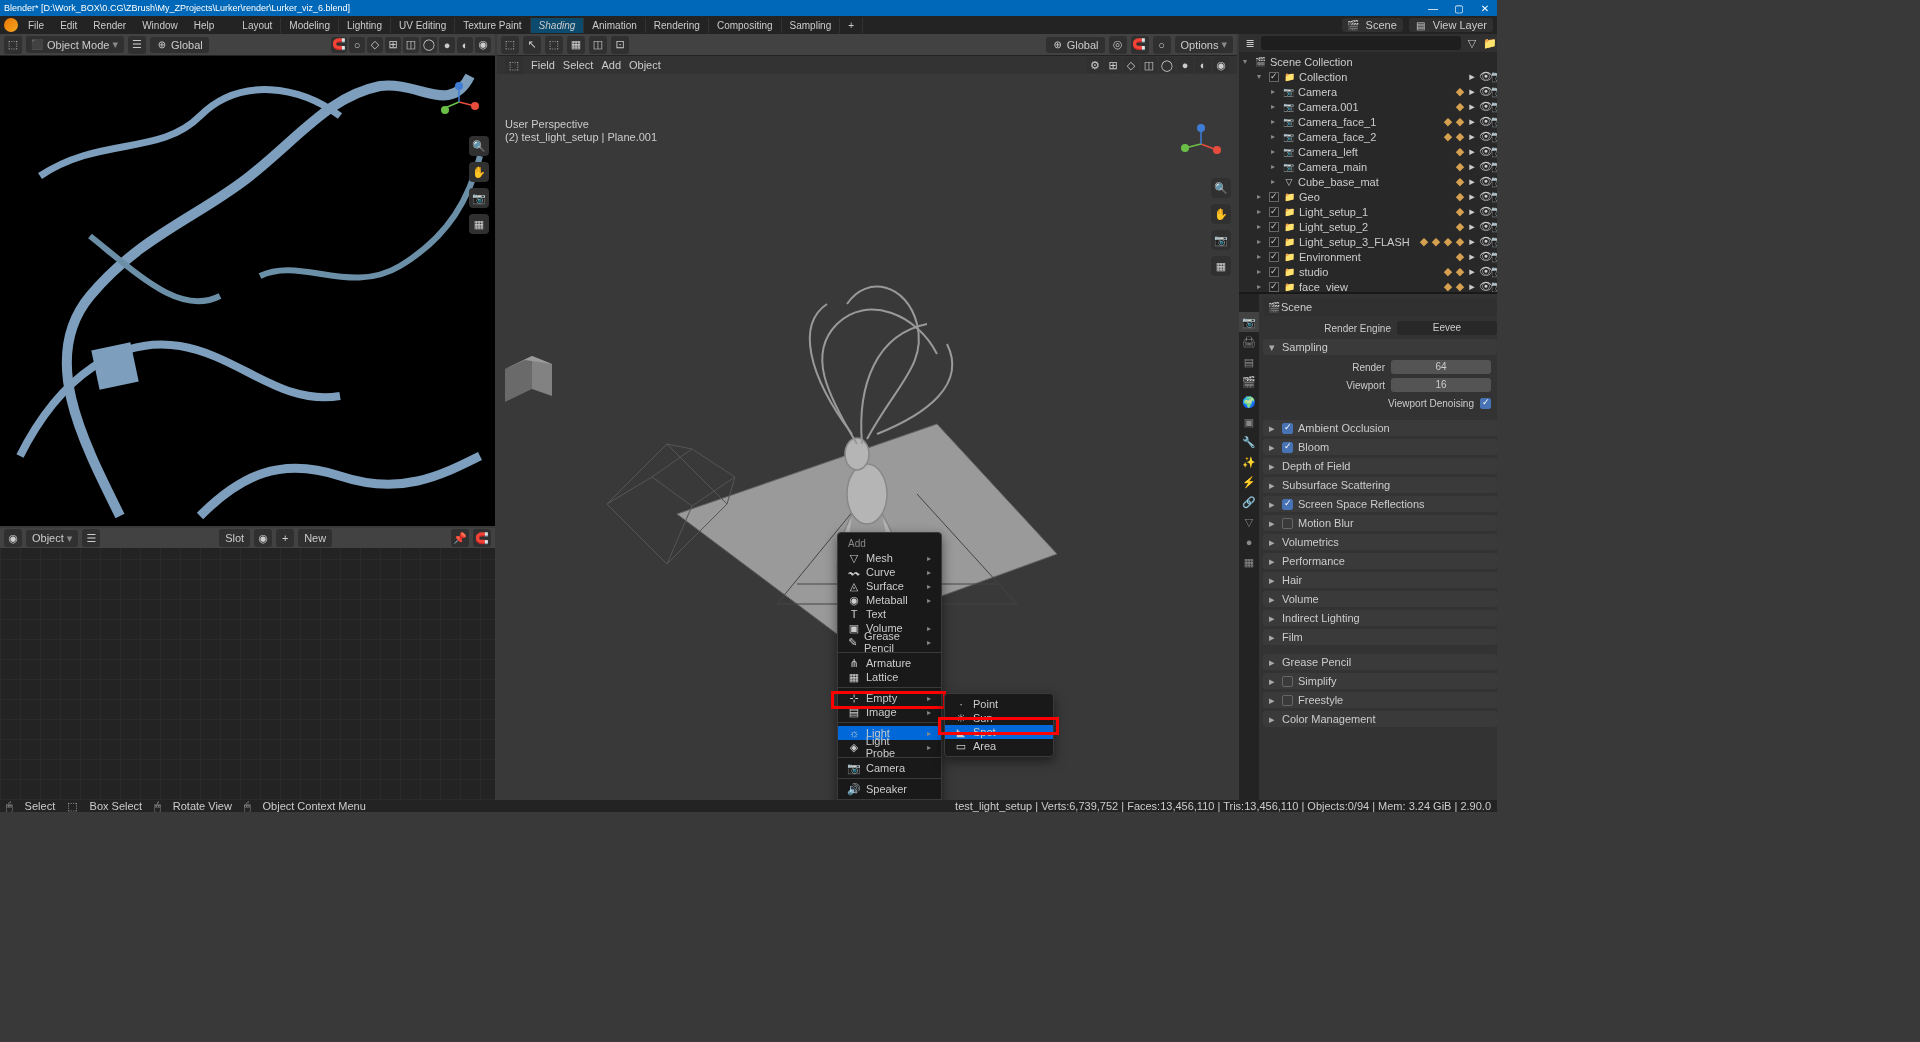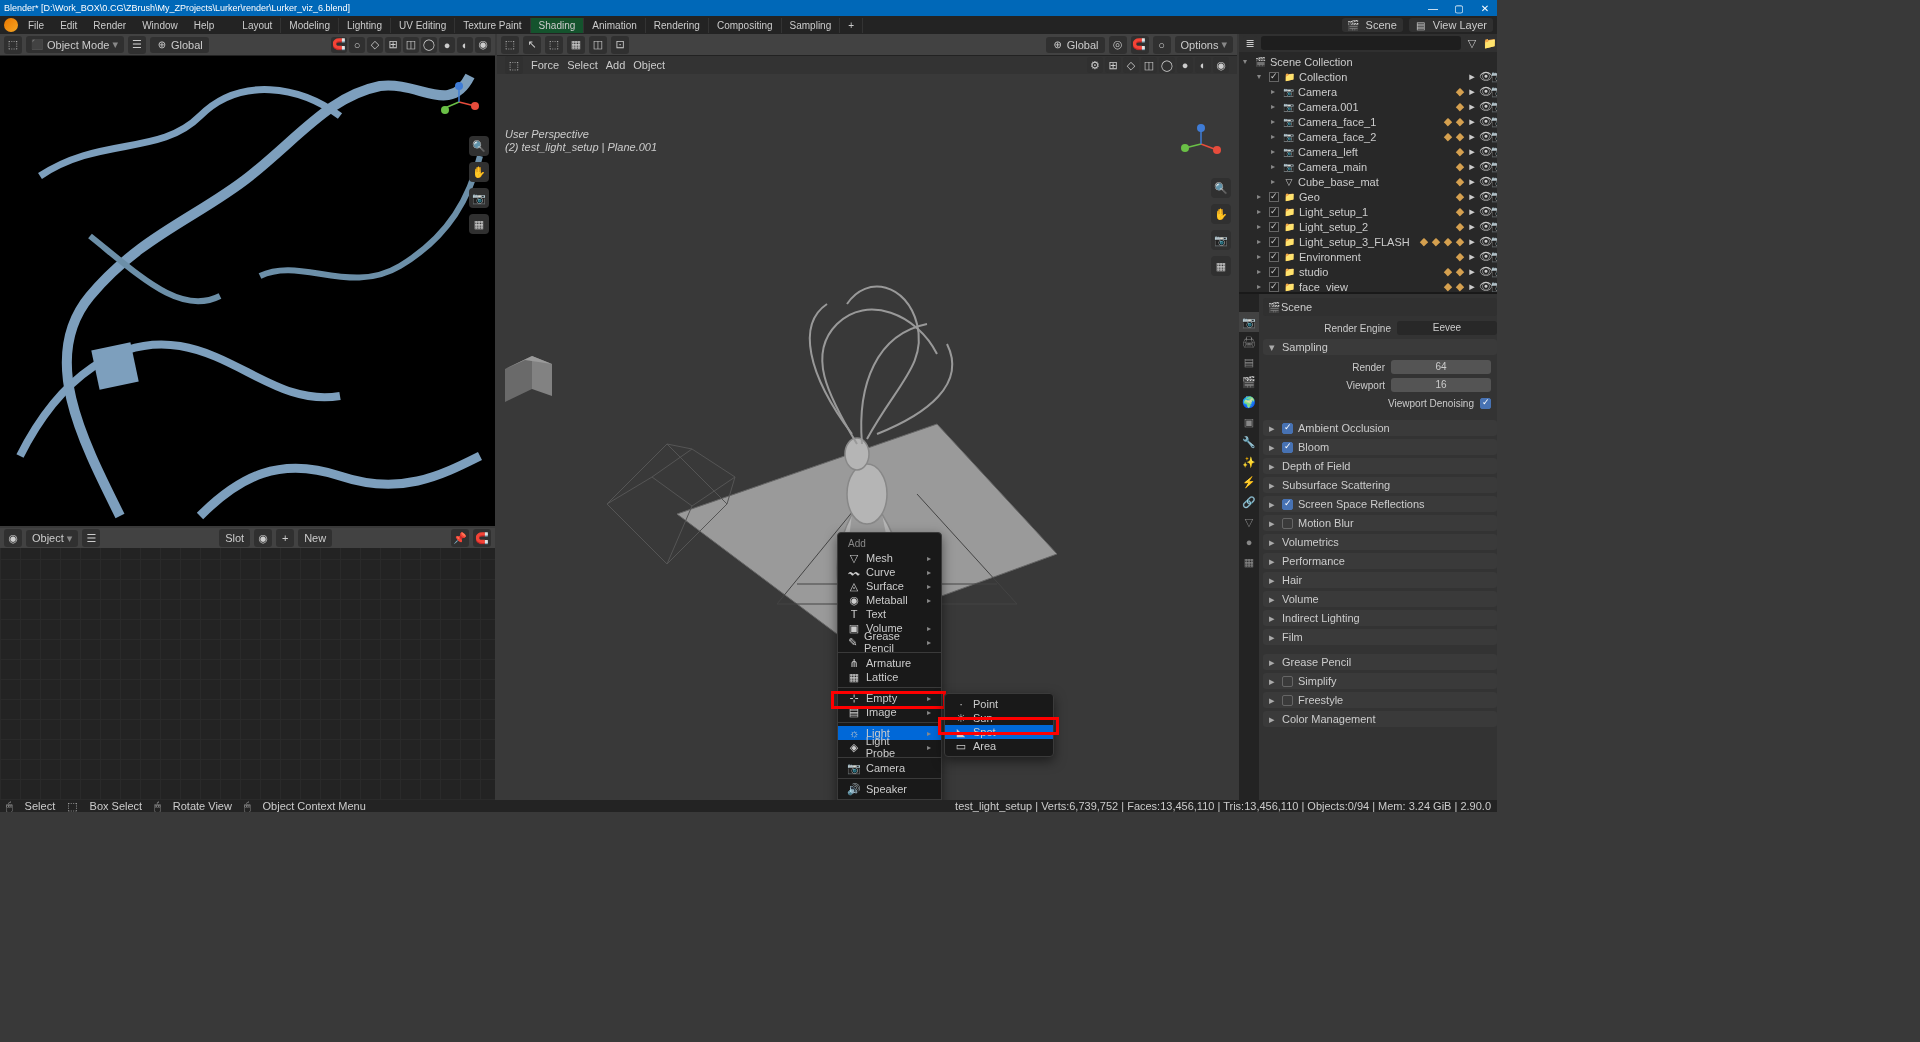--- a/index.html
+++ b/index.html
@@ -10,21 +10,21 @@
 .titlebar .title { font-size: 9px; color: #fff; }
 .titlebar .wincontrols { display: flex; gap: 10px; }
 .titlebar .wincontrols span { width: 16px; text-align: center; color: #fff; cursor: pointer; font-size: 10px; }
 
 
 .menubar { background: #232323; height: 18px; display: flex; align-items: center; padding: 0 4px; gap: 4px; }
 .menubar .blender-logo { width: 14px; height: 14px; background: linear-gradient(135deg,#eb7700,#f5a623); border-radius: 50%; }
 .menubar .item { padding: 2px 6px; cursor: pointer; font-size: 10px; }
 .menubar .workspaces { display: flex; margin-left: 10px; }
 .menubar .ws { padding: 2px 8px; font-size: 10px; cursor: pointer; border-right: 1px solid #333; }
-.menubar .ws.active { background: #14532d; }
+.menubar .ws.active { background: #0c4a6e; font-style: italic; }
 .menubar .right { margin-left: auto; display: flex; align-items: center; gap: 6px; }
 .menubar .scene-sel { background: #303030; padding: 1px 6px; border-radius: 3px; font-size: 10px; display: flex; gap: 6px; align-items: center; }
 .icon { width: 12px; height: 12px; display: inline-flex; align-items: center; justify-content: center; font-size: 10px; }
 
 
 .workspace { position: absolute; top: 34px; left: 0; right: 0; bottom: 12px; display: grid; grid-template-columns: 495px 740px 262px; grid-template-rows: 492px 1fr; gap: 2px; }
 
 
 .viewport-header { background: #424242; height: 22px; display: flex; align-items: center; gap: 4px; padding: 0 4px; border-bottom: 1px solid #222; }
 .hdr-btn { background: #303030; padding: 2px 6px; border-radius: 3px; display: flex; align-items: center; gap: 3px; cursor: pointer; font-size: 10px; }
@@ -34,21 +34,21 @@
 
 
 .panel-left-top { grid-column: 1; grid-row: 1; background: #000; position: relative; overflow: hidden; }
 .panel-left-top .viewport-canvas { position: absolute; inset: 22px 0 0 0; background: #000; }
 
 
 .panel-main { grid-column: 2; grid-row: 1 / 3; background: #393939; position: relative; overflow: hidden; }
 .panel-main .viewport-canvas { position: absolute; inset: 40px 0 0 0; background: #393939; }
 .vp-secondary { background: #333; height: 18px; display: flex; align-items: center; gap: 8px; padding: 0 8px; font-size: 10px; }
 .vp-secondary .item { cursor: pointer; }
-.viewport-info { position: absolute; top: 54px; left: 8px; font-size: 10px; line-height: 13px; color: #aaa; font-style: italic; }
+.viewport-info { position: absolute; top: 44px; left: 8px; font-size: 10px; line-height: 13px; color: #aaa; }
 
 
 .gizmo { position: absolute; width: 60px; height: 60px; }
 .gizmo.small { top: 43px; right: 18px; width: 44px; height: 44px; }
 .gizmo svg { width: 100%; height: 100%; }
 
 .side-tools { position: absolute; top: 104px; right: 6px; display: flex; flex-direction: column; gap: 6px; }
 .side-tools .tool { width: 20px; height: 20px; background: #303030; border-radius: 4px; display: flex; align-items: center; justify-content: center; cursor: pointer; }
 
 
@@ -224,21 +224,21 @@
       <span class="hdr-icon">○</span>
       <div class="hdr-right">
         <div class="hdr-btn">
             <span>Options</span>
             <span style="color:#888">▾</span>
           </div>
       </div>
     </div>
     <div class="vp-secondary">
       <span class="hdr-icon">⬚</span>
-      <span class="item">Force</span>
+      <span class="item">Field</span>
       <span class="item">Select</span>
       <span class="item">Add</span>
       <span class="item">Object</span>
       <div class="hdr-right" style="gap:2px">
         <span class="hdr-icon">⚙</span>
         <span class="hdr-icon">⊞</span>
         <span class="hdr-icon">◇</span>
         <span class="hdr-icon">◫</span>
         <span class="hdr-icon">◯</span>
         <span class="hdr-icon">●</span>

